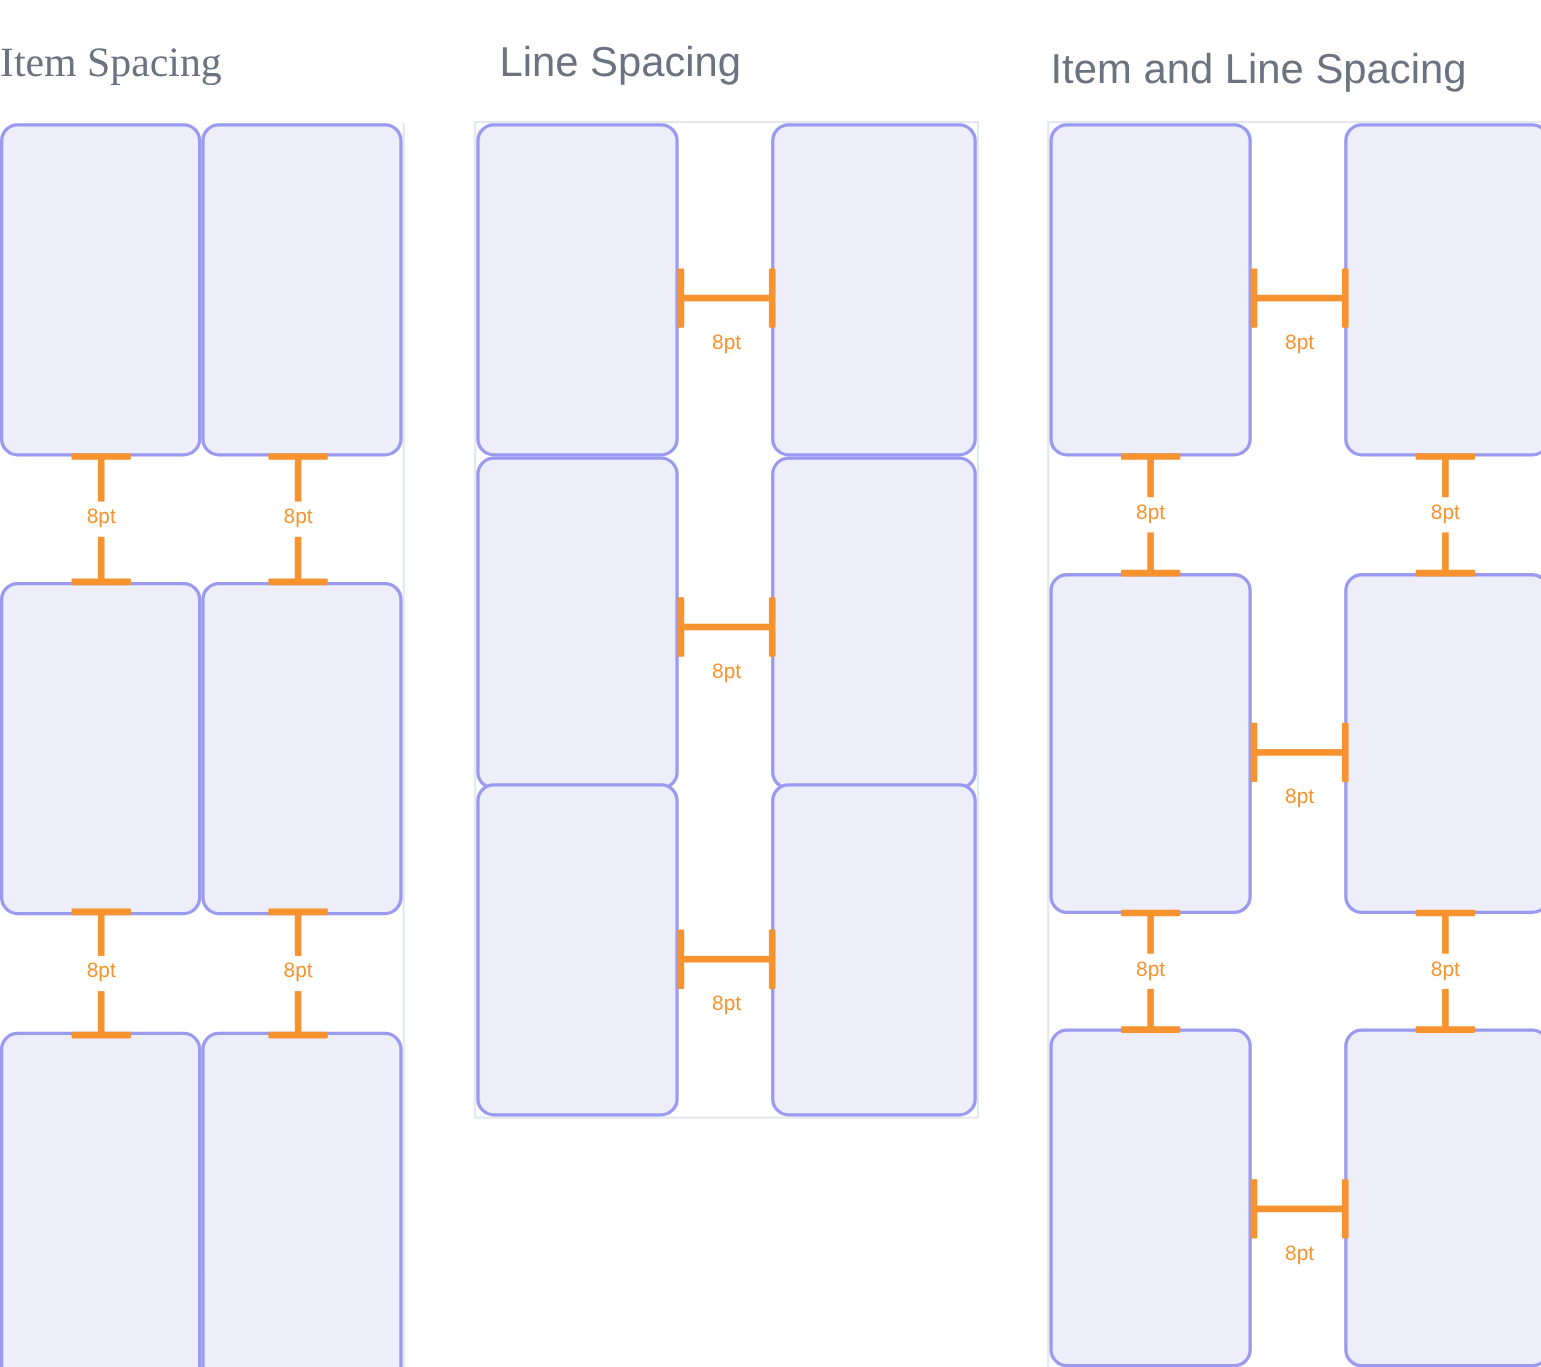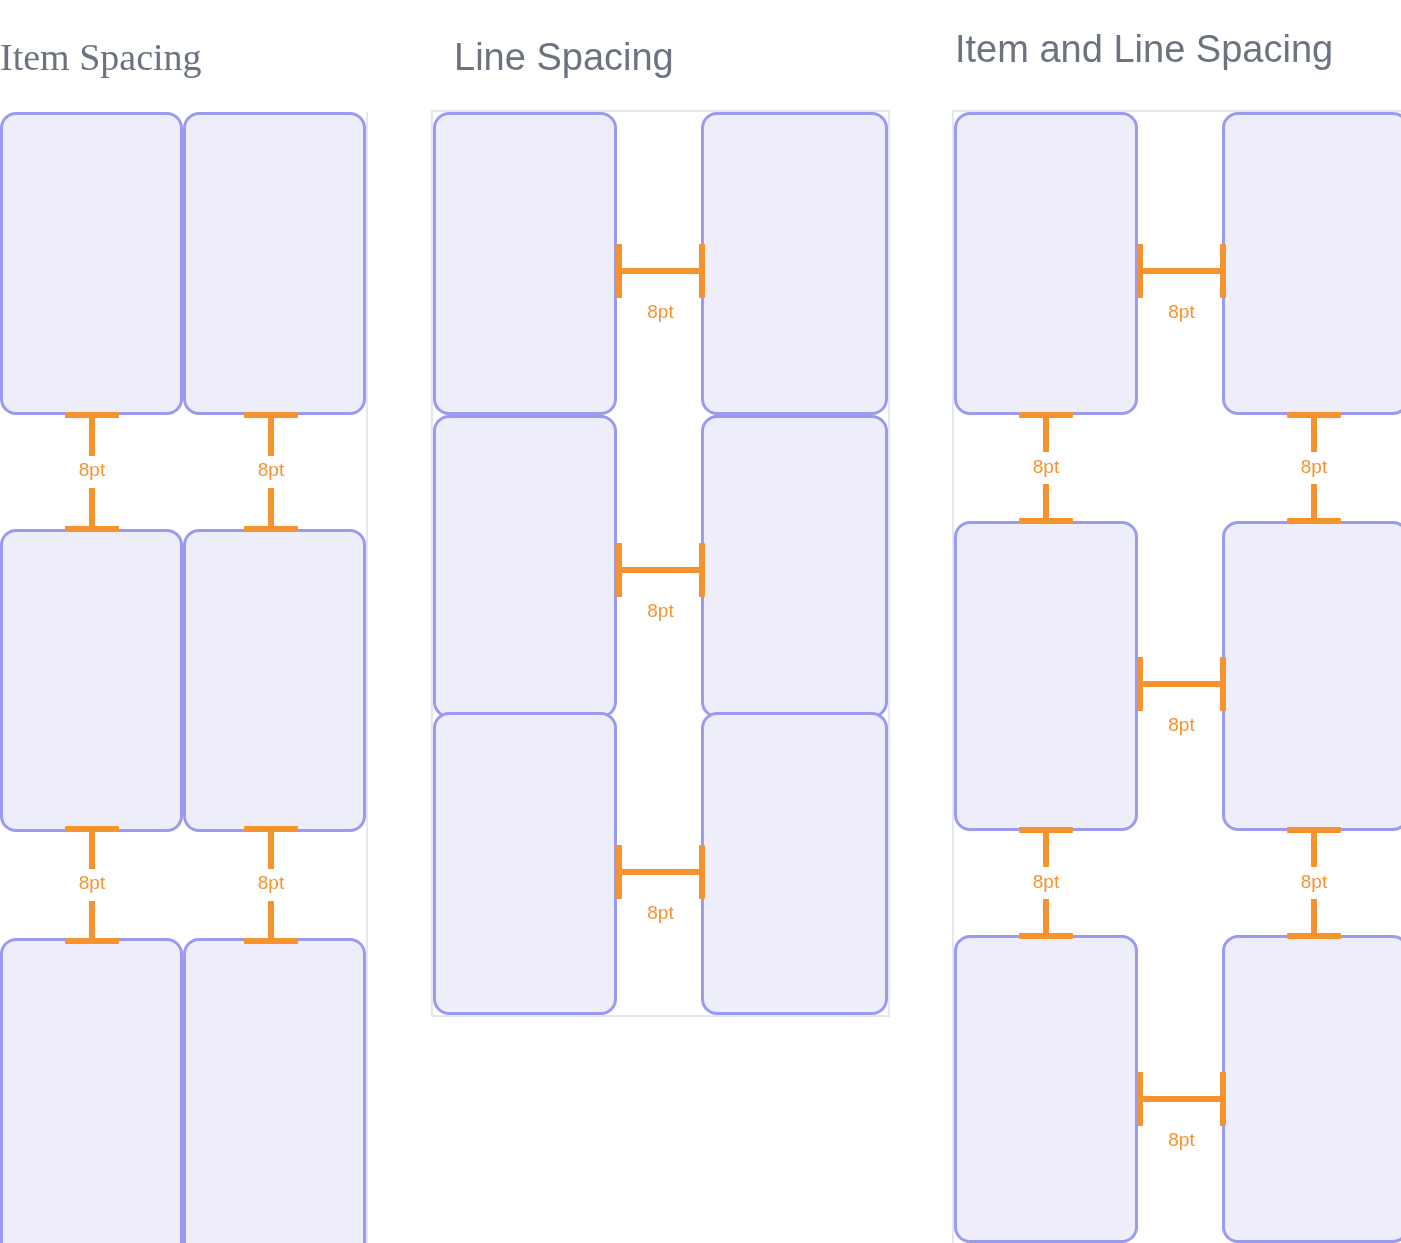--- a/index.html
+++ b/index.html
@@ -198,21 +198,21 @@
   <div class="m-horz" style="left:616px; top:845px; width:89px;">
     <div class="cap cap-l"></div>
     <div class="bar"></div>
     <div class="cap cap-r"></div>
     <div class="lbl">8pt</div>
   </div>
 </div>
 
 <div class="panel">
 
-  <div class="panel-title" style="left:955px; top:30px;">Item and Line Spacing</div>
+  <div class="panel-title" style="left:955px; top:44px;">Item and Line Spacing</div>
 
   <div class="grid-plate" style="left:952px; top:110px; width:449px; height:1133px;"></div>
   <div class="grid-inner" style="left:954px; top:112px; width:447px; height:1131px;"></div>
 
   <div class="card" style="left:954px;  top:112px; width:184px; height:303px;"></div>
   <div class="card" style="left:1222px; top:112px; width:187px; height:303px;"></div>
 
   <div class="card" style="left:954px;  top:521px; width:184px; height:310px;"></div>
   <div class="card" style="left:1222px; top:521px; width:187px; height:310px;"></div>
 

